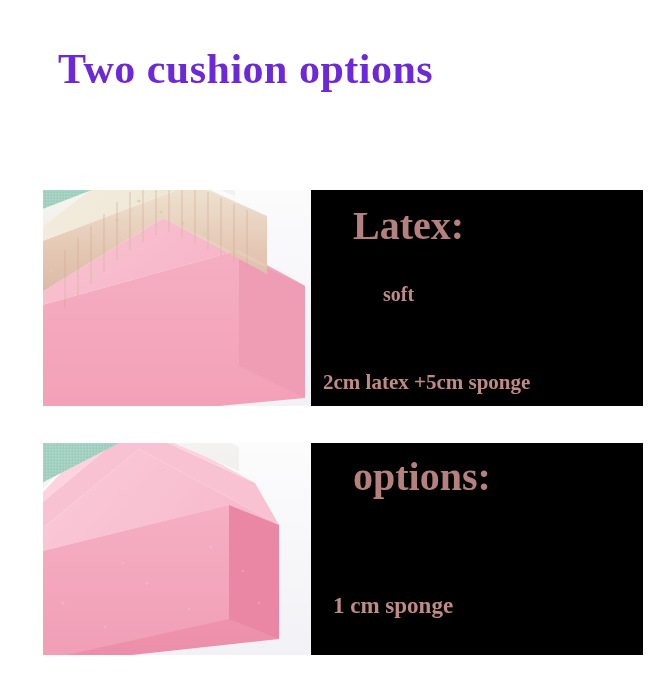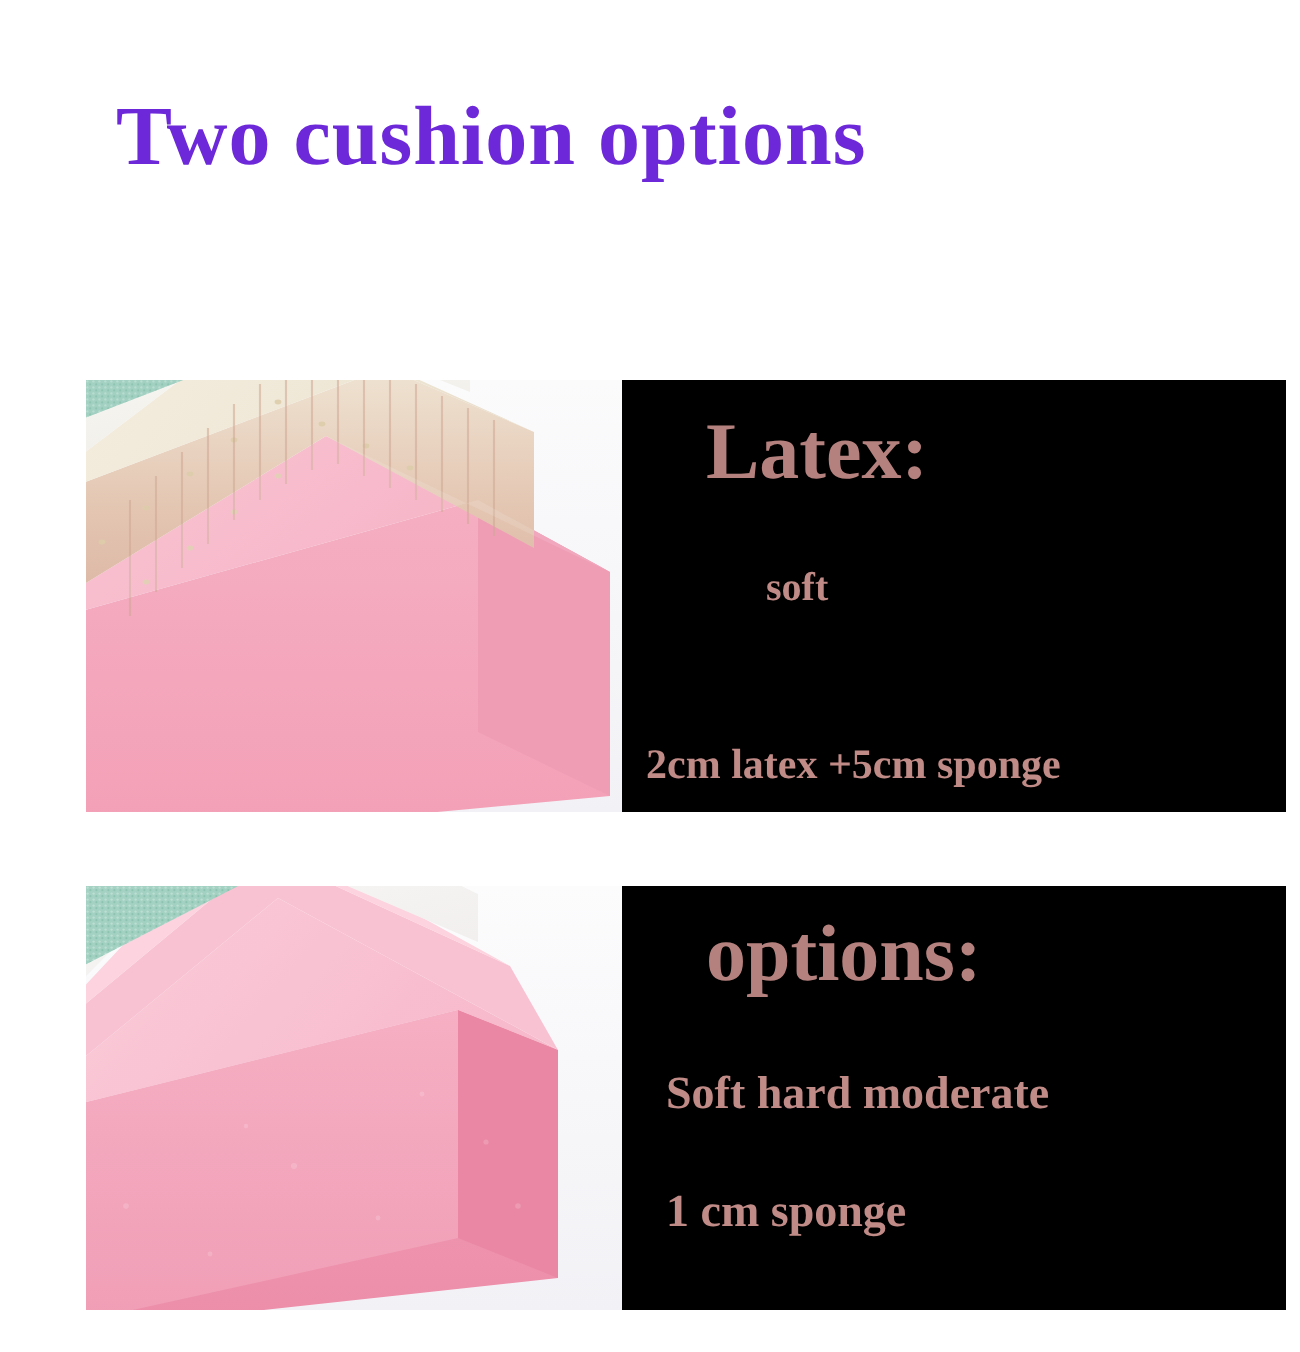--- a/index.html
+++ b/index.html
@@ -258,16 +258,15 @@
 
       <path d="M-60 70 L-60 10 L54 -84 L150 -36 L80 -2 Z" fill="url(#sp-tealtex)"></path>
       <path d="M-60 70 L-60 10 L54 -84 L150 -36 L80 -2 Z" fill="url(#sp-teal)" opacity="0.3"></path>
 
       <path d="M-40 118 L96 6 L236 82 L186 62 Z" fill="#ffffff" opacity="0.1"></path>
     </svg>
   </div>
 
   <div class="panel-text">
     <div class="opt-heading" id="sponge-heading">options:</div>
-    <div class="opt-line" id="sponge-sub">Soft hard moderate</div>
     <div class="opt-line" id="sponge-detail">1 cm sponge</div>
   </div>
 </div>
 
 </body></html>

